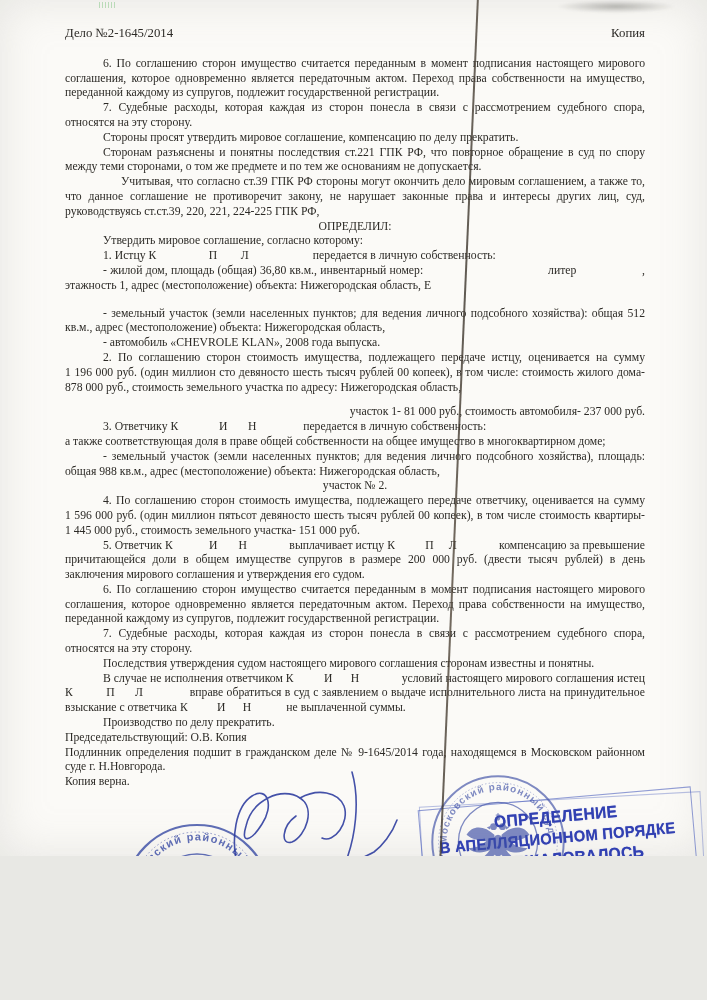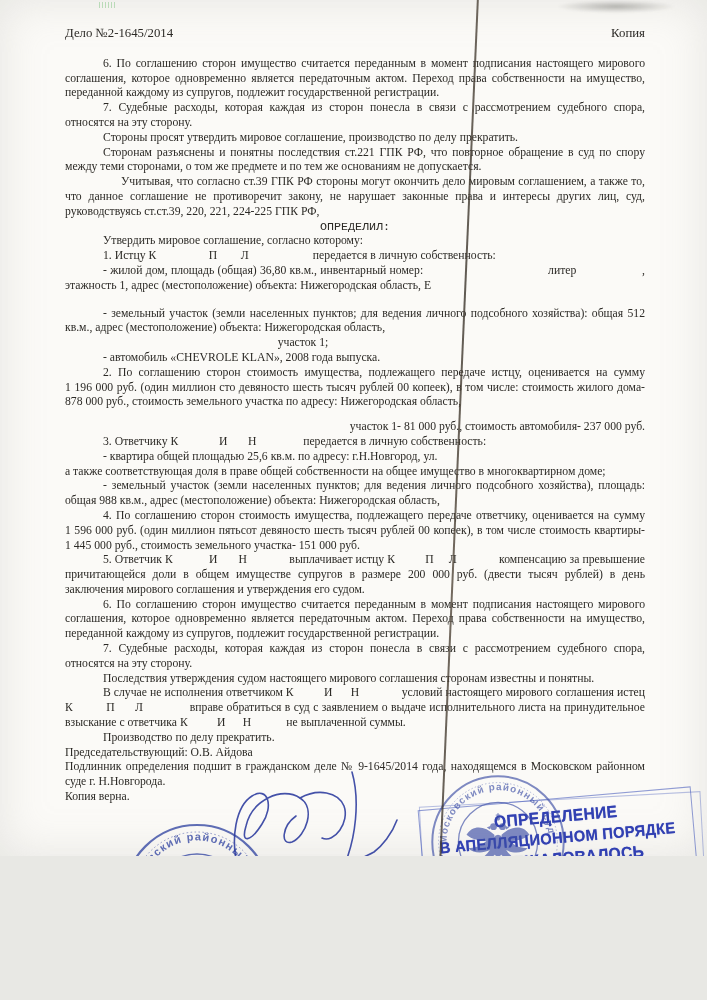--- a/index.html
+++ b/index.html
@@ -4,21 +4,21 @@
 <style>
   html,body{margin:0;padding:0;background:#e8e8e4;}
   .page{position:relative;width:707px;height:856px;background:#fbfaf7;overflow:hidden;
         font-family:"Liberation Serif",serif;color:#2c2a26;
         box-shadow:inset 0 0 45px rgba(175,175,168,.28);}
   .textcol{position:absolute;left:65px;top:26px;width:580px;font-size:11.7px;line-height:14.8px;z-index:1;}
   .hdr{display:flex;justify-content:space-between;font-size:12.8px;margin-bottom:16px;}
   .textcol p{margin:0;text-align:justify;text-indent:38px;}
   p.noind{text-indent:0;}
   p.bigind{text-indent:56px;}
-  p.ctr{text-align:center;text-indent:0;font-family:Liberation Mono, monospace;}
+  p.ctr{text-align:center;text-indent:0;}
   p.ctrl{text-align:center;text-indent:0;transform:translateX(-52px);}
   p.rgt{text-align:right;text-indent:0;margin-top:10px;}
   p.gap{margin-top:13px;}
   .sig-row{position:relative;height:16px;margin-top:20px;text-indent:0;}
   .sig-row.sec{margin-top:66px;}
   .sig-name{position:absolute;left:214px;top:0;}
   
   .fold{position:absolute;left:477px;top:-4px;width:2px;height:1002px;z-index:4;
         background:linear-gradient(#4a4136 0%,#3a332a 30%,#514639 60%,#3a332a 90%,rgba(58,51,42,0));
         opacity:.8;transform:rotate(2.5deg);transform-origin:top center;}
@@ -64,44 +64,43 @@
   <div class="green-mark"></div>
   <div class="smudge-tr"></div>
 
   <div class="textcol">
     <div class="hdr">
       <span>Дело №2-1645/2014</span>
       <span>Копия</span>
     </div>
     <p>6. По соглашению сторон имущество считается переданным в момент подписания настоящего мирового соглашения, которое одновременно является передаточным актом. Переход права собственности на имущество, переданной каждому из супругов, подлежит государственной регистрации.</p>
     <p>7. Судебные расходы, которая каждая из сторон понесла в связи с рассмотрением судебного спора, относятся на эту сторону.</p>
-    <p>Стороны просят утвердить мировое соглашение, производство по делу прекратить.</p>
+    <p>Стороны просят утвердить мировое соглашение, компенсацию по делу прекратить.</p>
     <p>Сторонам разъяснены и понятны последствия ст.221 ГПК РФ, что повторное обращение в суд по спору между теми сторонами, о том же предмете и по тем же основаниям не допускается.</p>
     <p class="bigind">Учитывая, что согласно ст.39 ГПК РФ стороны могут окончить дело мировым соглашением, а также то, что данное соглашение не противоречит закону, не нарушает законные права и интересы других лиц, суд, руководствуясь ст.ст.39, 220, 221, 224-225 ГПК РФ,</p>
     <p class="ctr">ОПРЕДЕЛИЛ:</p>
     <p>Утвердить мировое соглашение, согласно которому:</p>
     <p>1. Истцу К&nbsp;&nbsp;&nbsp;&nbsp;&nbsp;&nbsp;&nbsp;&nbsp;&nbsp;&nbsp;&nbsp;&nbsp;&nbsp;&nbsp;&nbsp;&nbsp;&nbsp;&nbsp;П&nbsp;&nbsp;&nbsp;&nbsp;&nbsp;&nbsp;&nbsp;&nbsp;Л&nbsp;&nbsp;&nbsp;&nbsp;&nbsp;&nbsp;&nbsp;&nbsp;&nbsp;&nbsp;&nbsp;&nbsp;&nbsp;&nbsp;&nbsp;&nbsp;&nbsp;&nbsp;&nbsp;&nbsp;&nbsp;&nbsp;передается в личную собственность:</p>
     <p>- жилой дом, площадь (общая) 36,80 кв.м., инвентарный номер:&nbsp;&nbsp;&nbsp;&nbsp;&nbsp;&nbsp;&nbsp;&nbsp;&nbsp;&nbsp;&nbsp;&nbsp;&nbsp;&nbsp;&nbsp;&nbsp;&nbsp;&nbsp;&nbsp;&nbsp;&nbsp;&nbsp;&nbsp;&nbsp;&nbsp;&nbsp;&nbsp;&nbsp;&nbsp;&nbsp;&nbsp;&nbsp;&nbsp;&nbsp;&nbsp;&nbsp;&nbsp;&nbsp;литер&nbsp;&nbsp;&nbsp;&nbsp;&nbsp;&nbsp;&nbsp;&nbsp;&nbsp;&nbsp;&nbsp;&nbsp;&nbsp;&nbsp;&nbsp;&nbsp;&nbsp;&nbsp;&nbsp;&nbsp;, этажность 1, адрес (местоположение) объекта: Нижегородская область, Е</p>
     <p class="gap">- земельный участок (земли населенных пунктов; для ведения личного подсобного хозяйства): общая 512 кв.м., адрес (местоположение) объекта: Нижегородская область,&nbsp;&nbsp;&nbsp;&nbsp;&nbsp;&nbsp;&nbsp;&nbsp;&nbsp;&nbsp;&nbsp;&nbsp;&nbsp;&nbsp;</p>
-    <p class="ctrl">участок 1;</p>
     <p>- автомобиль «CHEVROLE KLAN», 2008 года выпуска.</p>
     <p>2. По соглашению сторон стоимость имущества, подлежащего передаче истцу, оценивается на сумму 1&nbsp;196&nbsp;000 руб. (один миллион сто девяносто шесть тысяч рублей 00 копеек), в том числе: стоимость жилого дома- 878&nbsp;000 руб., стоимость земельного участка по адресу: Нижегородская область,</p>
     <p class="rgt">участок 1- 81&nbsp;000 руб., стоимость автомобиля- 237&nbsp;000 руб.</p>
     <p>3. Ответчику К&nbsp;&nbsp;&nbsp;&nbsp;&nbsp;&nbsp;&nbsp;&nbsp;&nbsp;&nbsp;&nbsp;&nbsp;&nbsp;&nbsp;И&nbsp;&nbsp;&nbsp;&nbsp;&nbsp;&nbsp;&nbsp;Н&nbsp;&nbsp;&nbsp;&nbsp;&nbsp;&nbsp;&nbsp;&nbsp;&nbsp;&nbsp;&nbsp;&nbsp;&nbsp;&nbsp;&nbsp;&nbsp;передается в личную собственность:</p>
-    <p>- квартира общей площадью 25,6 кв.м. по адресу: г.Н.Новгород, ул.&nbsp;&nbsp;&nbsp;&nbsp;&nbsp;&nbsp;&nbsp;&nbsp;&nbsp;&nbsp;&nbsp;&nbsp;&nbsp;&nbsp;&nbsp;&nbsp;</p>
     <p class="noind">а также соответствующая доля в праве общей собственности на общее имущество в многоквартирном доме;</p>
     <p>- земельный участок (земли населенных пунктов; для ведения личного подсобного хозяйства), площадь: общая 988 кв.м., адрес (местоположение) объекта: Нижегородская область,&nbsp;&nbsp;&nbsp;&nbsp;&nbsp;&nbsp;&nbsp;&nbsp;</p>
+    <p class="ctr">участок № 2.</p>
     <p>4. По соглашению сторон стоимость имущества, подлежащего передаче ответчику, оценивается на сумму 1&nbsp;596&nbsp;000 руб. (один миллион пятьсот девяносто шесть тысяч рублей 00 копеек), в том числе стоимость квартиры- 1&nbsp;445&nbsp;000 руб., стоимость земельного участка- 151&nbsp;000 руб.</p>
     <p>5. Ответчик К&nbsp;&nbsp;&nbsp;&nbsp;&nbsp;&nbsp;&nbsp;&nbsp;&nbsp;&nbsp;&nbsp;&nbsp;И&nbsp;&nbsp;&nbsp;&nbsp;&nbsp;&nbsp;&nbsp;Н&nbsp;&nbsp;&nbsp;&nbsp;&nbsp;&nbsp;&nbsp;&nbsp;&nbsp;&nbsp;&nbsp;&nbsp;&nbsp;&nbsp;выплачивает истцу К&nbsp;&nbsp;&nbsp;&nbsp;&nbsp;&nbsp;&nbsp;&nbsp;&nbsp;&nbsp;П&nbsp;&nbsp;&nbsp;&nbsp;&nbsp;Л&nbsp;&nbsp;&nbsp;&nbsp;&nbsp;&nbsp;&nbsp;&nbsp;&nbsp;&nbsp;&nbsp;&nbsp;&nbsp;&nbsp;компенсацию за превышение причитающейся доли в общем имуществе супругов в размере 200&nbsp;000 руб. (двести тысяч рублей) в день заключения мирового соглашения и утверждения его судом.</p>
     <p>6. По соглашению сторон имущество считается переданным в момент подписания настоящего мирового соглашения, которое одновременно является передаточным актом. Переход права собственности на имущество, переданной каждому из супругов, подлежит государственной регистрации.</p>
     <p>7. Судебные расходы, которая каждая из сторон понесла в связи с рассмотрением судебного спора, относятся на эту сторону.</p>
     <p>Последствия утверждения судом настоящего мирового соглашения сторонам известны и понятны.</p>
     <p>В случае не исполнения ответчиком К&nbsp;&nbsp;&nbsp;&nbsp;&nbsp;&nbsp;&nbsp;&nbsp;&nbsp;&nbsp;И&nbsp;&nbsp;&nbsp;&nbsp;&nbsp;&nbsp;Н&nbsp;&nbsp;&nbsp;&nbsp;&nbsp;&nbsp;&nbsp;&nbsp;&nbsp;&nbsp;&nbsp;&nbsp;&nbsp;&nbsp;условий настоящего мирового соглашения истец К&nbsp;&nbsp;&nbsp;&nbsp;&nbsp;&nbsp;&nbsp;&nbsp;&nbsp;&nbsp;П&nbsp;&nbsp;&nbsp;&nbsp;&nbsp;&nbsp;Л&nbsp;&nbsp;&nbsp;&nbsp;&nbsp;&nbsp;&nbsp;&nbsp;&nbsp;&nbsp;&nbsp;&nbsp;&nbsp;&nbsp;вправе обратиться в суд с заявлением о выдаче исполнительного листа на принудительное взыскание с ответчика К&nbsp;&nbsp;&nbsp;&nbsp;&nbsp;&nbsp;&nbsp;&nbsp;&nbsp;&nbsp;И&nbsp;&nbsp;&nbsp;&nbsp;&nbsp;&nbsp;Н&nbsp;&nbsp;&nbsp;&nbsp;&nbsp;&nbsp;&nbsp;&nbsp;&nbsp;&nbsp;&nbsp;&nbsp;не выплаченной суммы.</p>
     <p>Производство по делу прекратить.</p>
-    <p class="noind">Председательствующий: О.В. Айдова</p>
+    <p class="noind">Председательствующий: О.В. Копия</p>
     <p class="noind">Подлинник определения подшит в гражданском деле № 9-1645/2014 года, находящемся в Московском районном суде г. Н.Новгорода.</p>
     <p class="noind">Копия верна.</p>
 
     <div class="sig-row sec">
       <span>Новгород:</span>
       <span class="sig-name" style="left:213px">Ю.А.Горюнова</span>
     </div>
   </div>
 
   <div class="rect-stamp">

